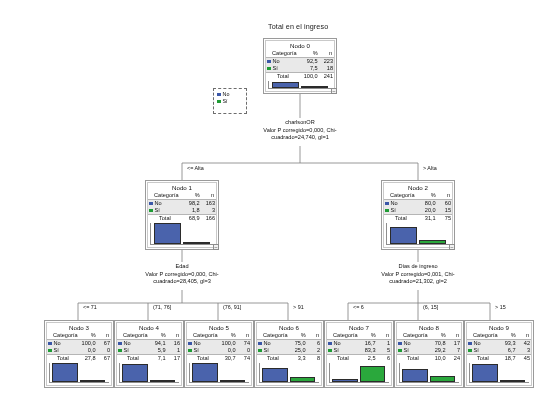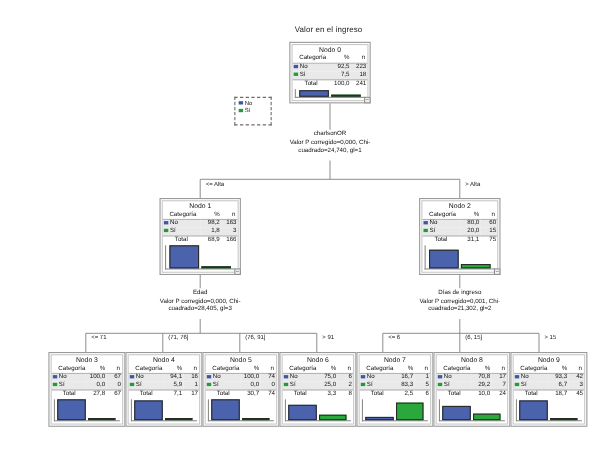--- a/index.html
+++ b/index.html
@@ -155,21 +155,21 @@
       <line x1="418" y1="250" x2="418" y2="262"></line>
       <line x1="418" y1="290" x2="418" y2="303"></line>
 
       <line x1="348" y1="303" x2="490" y2="303"></line>
       <line x1="348" y1="303" x2="348" y2="320"></line>
       <line x1="418" y1="303" x2="418" y2="320"></line>
       <line x1="490" y1="303" x2="490" y2="320"></line>
     </g>
   </svg>
 
-  <div class="title" style="left:268px;top:22px;">Valor en el ingreso</div>
+  <div class="title" style="left:268px;top:22px;">Total en el ingreso</div>
 
   <div class="legend" style="left:213px;top:88px;width:34px;height:26px;">
     <div><span class="swatch sw-no"></span><span>No</span></div>
     <div><span class="swatch sw-si"></span><span>Sí</span></div>
   </div>
 
   <div class="node" style="left:263px;top:38px;width:74px;height:56px;">
     <div class="node-inner">
       <div class="node-title">Nodo 0</div>
       <table class="tbl">

